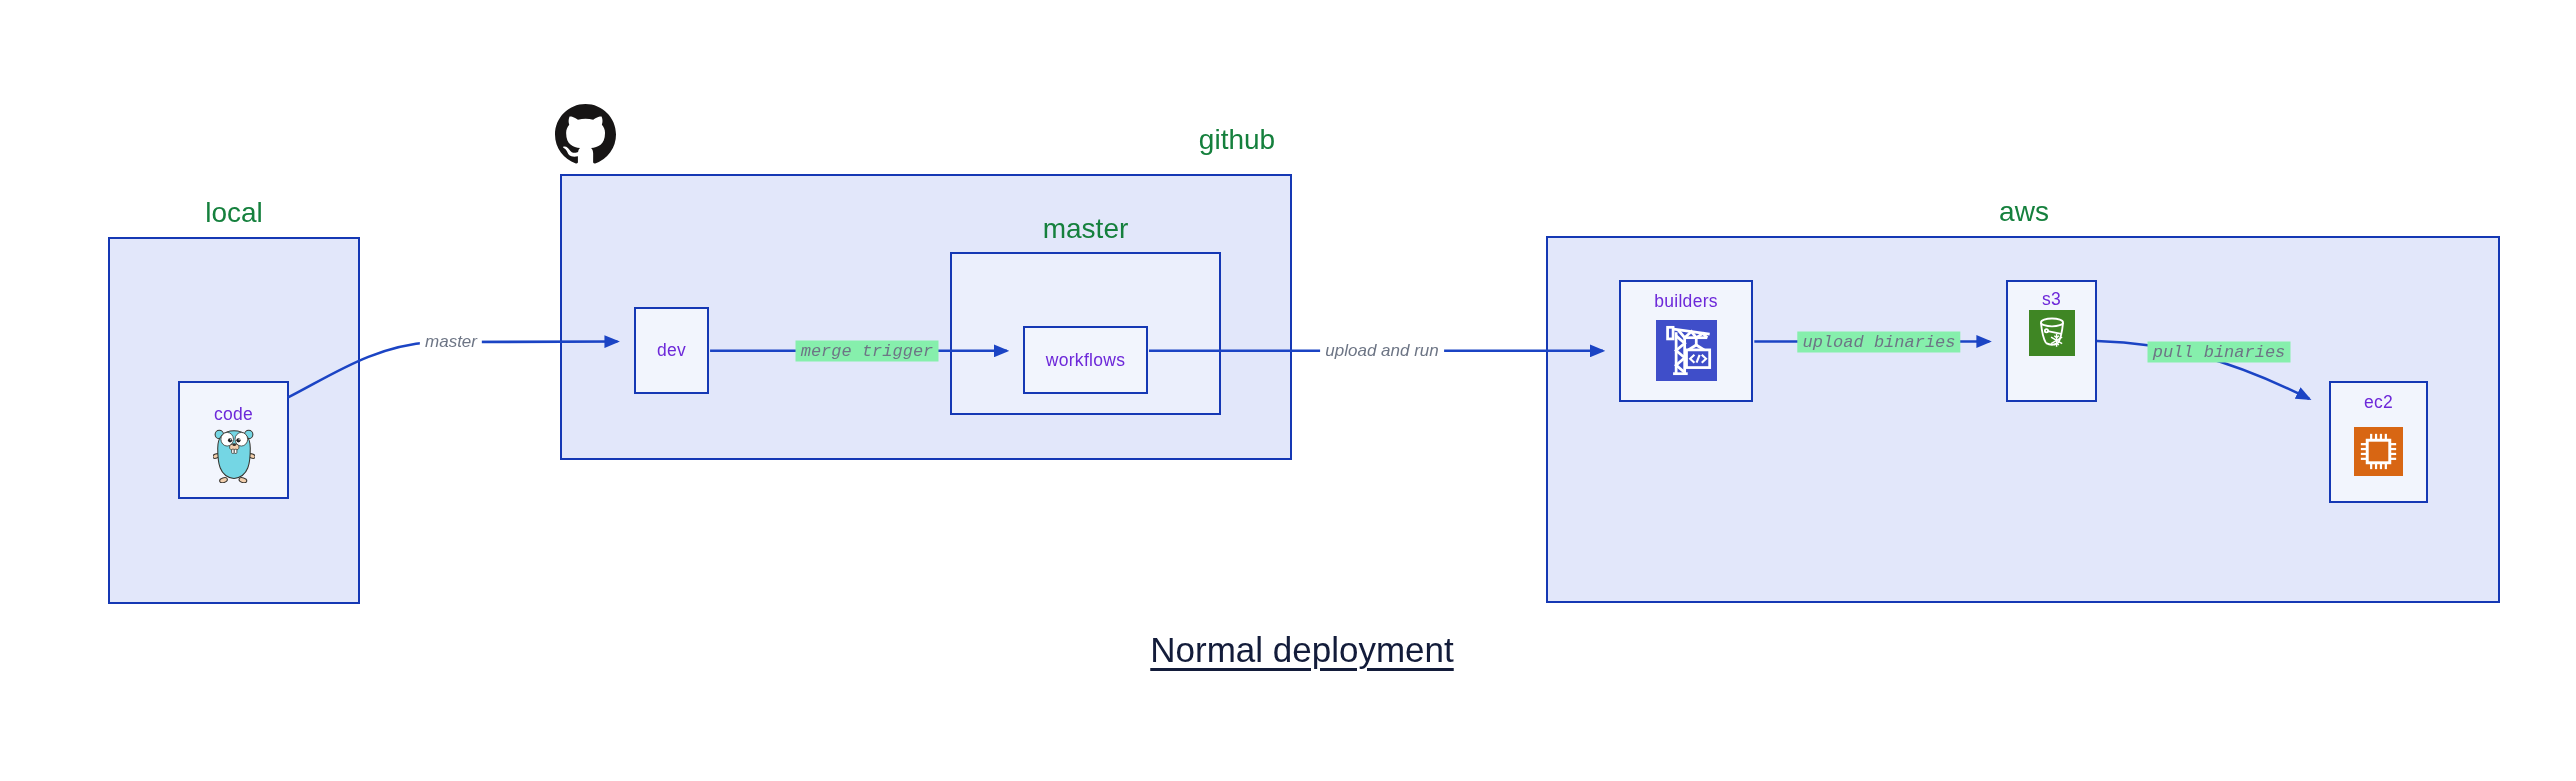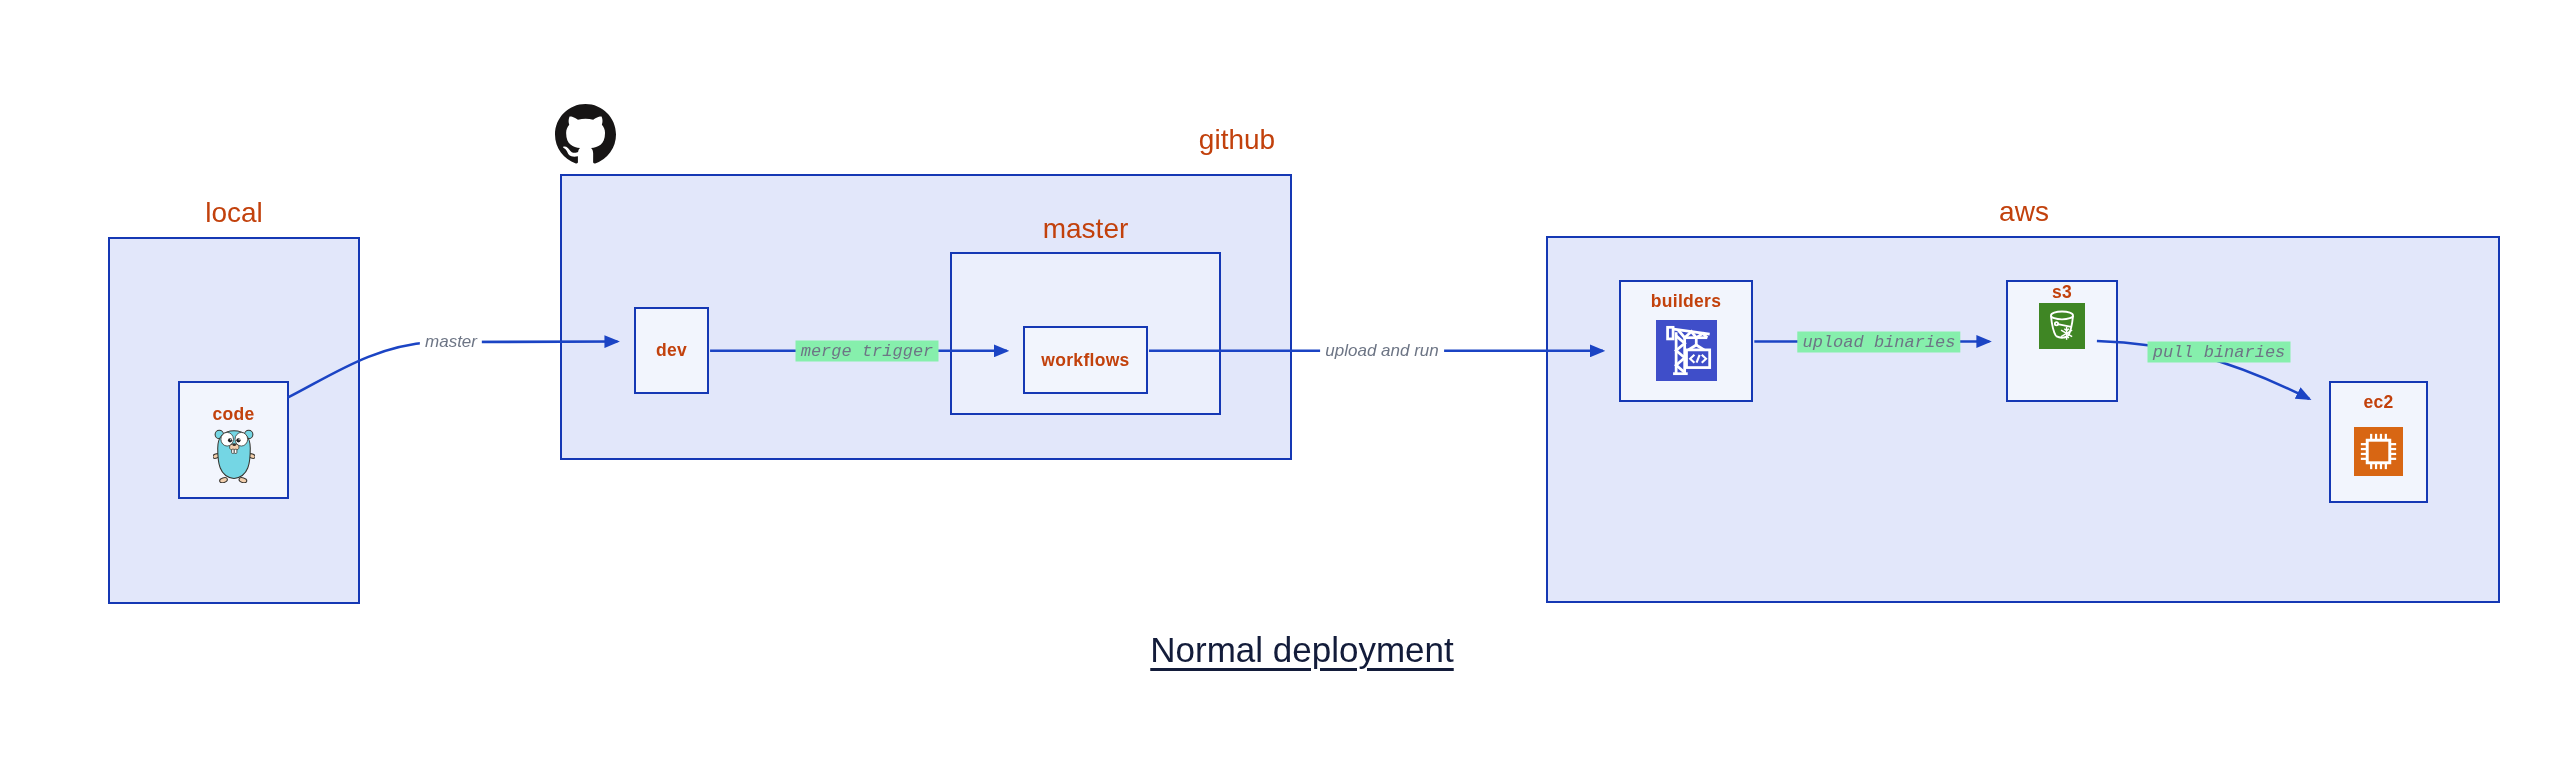--- a/index.html
+++ b/index.html
@@ -10,29 +10,29 @@
   
   .group{position:absolute;border:2.6px solid #1538b4;background:#e2e7fa;box-sizing:border-box;z-index:10;}
   #group-local{left:108px;top:237px;width:252px;height:367px;}
   #group-github{left:560px;top:174px;width:732px;height:286px;}
   #group-aws{left:1546px;top:236px;width:954px;height:367px;}
   .subgroup{position:absolute;border:2.6px solid #1538b4;background:#ebeffc;box-sizing:border-box;z-index:20;}
   #group-master{left:950px;top:252px;width:271px;height:163px;}
   
   .node{position:absolute;border:2.6px solid #1538b4;background:#f2f5fd;box-sizing:border-box;z-index:30;
         display:flex;flex-direction:column;align-items:center;}
-  .node .node-label{font-weight:bold;font-size:17.5px;color:#c2410c;letter-spacing:0.3px;}
+  .node .node-label{font-weight:normal;font-size:17.5px;color:#6d28d9;letter-spacing:0.3px;}
   #node-code{left:178px;top:381px;width:111px;height:118px;padding-top:7.2px;gap:3.1px;justify-content:center;}
   #node-dev{left:634px;top:307px;width:75px;height:87px;justify-content:center;}
   #node-workflows{left:1023px;top:326px;width:125px;height:68px;justify-content:center;}
   #node-builders{left:1619px;top:280px;width:134px;height:122px;padding-top:9.3px;gap:8.2px;}
-  #node-s3{left:2006px;top:280px;width:112px;height:122px;padding-top:0;gap:0;}
+  #node-s3{left:2006px;top:280px;width:91px;height:122px;padding-top:7px;gap:0;}
   #node-ec2{left:2329px;top:381px;width:99px;height:122px;padding-top:9.3px;gap:14px;}
   
-  .group-label{position:absolute;font-size:28px;color:#c2410c;text-align:center;z-index:15;}
+  .group-label{position:absolute;font-size:28px;color:#15803d;text-align:center;z-index:15;}
   #label-local{left:108px;top:197px;width:252px;}
   #label-github{left:1108px;top:124px;width:258px;}
   #label-master{left:950px;top:213px;width:271px;}
   #label-aws{left:1895px;top:196px;width:258px;}
   
   .edge-label{position:absolute;transform:translate(-50%,-50%);font-style:italic;font-size:17px;
               color:#6d7585;padding:1px 5.2px;white-space:nowrap;z-index:50;}
   .bg-white{background:#ffffff;}
   .bg-fill{background:#86efac;font-family:Liberation Mono, monospace;}
   #edge-commit{left:451px;top:342px;}

